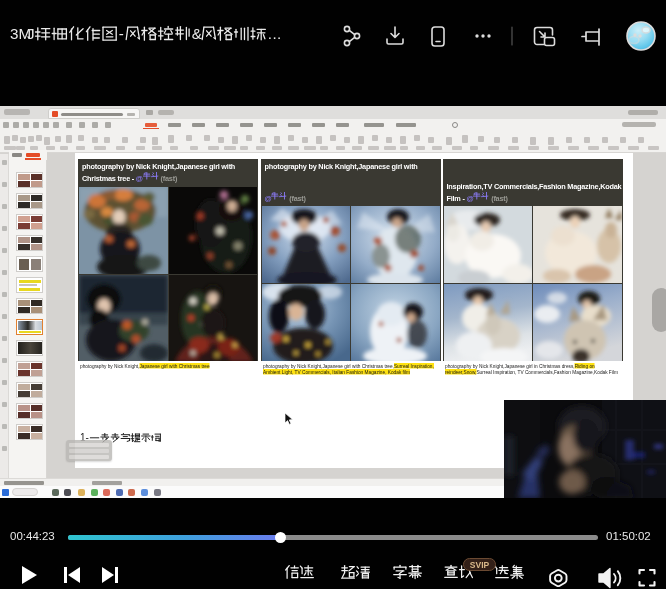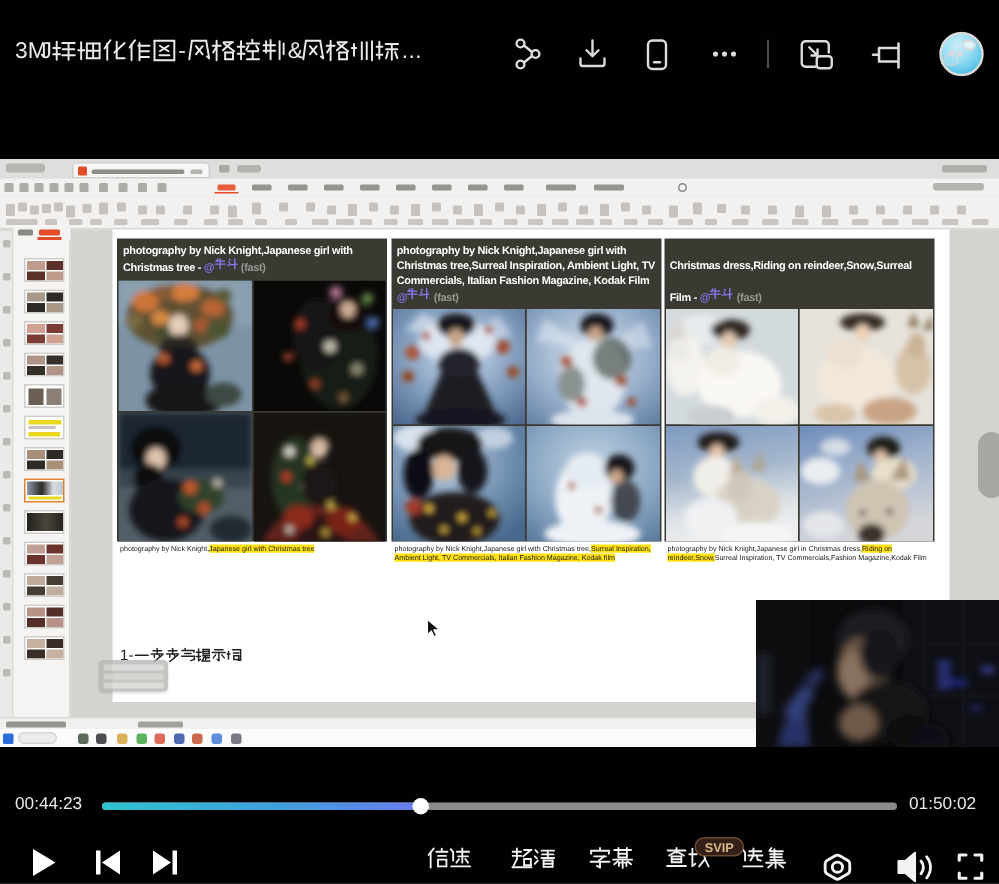--- a/index.html
+++ b/index.html
@@ -485,22 +485,20 @@
             <ellipse cx="60" cy="72" rx="11" ry="9" fill="#7a2416"></ellipse>
 <circle cx="52" cy="62" r="3" fill="#c8a848"></circle>
             <circle cx="66" cy="70" r="2.5" fill="#d0b050"></circle>
 <circle cx="24" cy="78" r="2.5" fill="#c8c0b0"></circle>
             <circle cx="48" cy="80" r="2.5" fill="#b89838"></circle>
 </g>
         </svg>
       </div>
       <div class="abs" style="left:260.5px;top:53px;width:180px;height:202px;background:#3a3932">
         <div class="abs" style="left:4px;top:3px;width:174px;font-weight:bold;font-size:7.3px;letter-spacing:-.22px;line-height:10px;color:#fff;white-space:nowrap">photography by Nick Knight,Japanese girl with</div>
-        <div class="abs" style="left:4px;top:13px;width:174px;font-weight:bold;font-size:7.3px;letter-spacing:-.22px;line-height:10px;color:#fff;white-space:nowrap">Christmas tree,Surreal Inspiration, Ambient Light, TV</div>
-        <div class="abs" style="left:4px;top:23px;width:174px;font-weight:bold;font-size:7.3px;letter-spacing:-.22px;line-height:10px;color:#fff;white-space:nowrap">Commercials, Italian Fashion Magazine, Kodak Film</div>
         <div class="abs" style="left:4px;top:33px;height:10px;font-weight:bold;font-size:7.3px;letter-spacing:-.22px;color:#fff;white-space:nowrap"><span style="color:#8a7af5">@</span><span style="display:inline-block;vertical-align:-1px"><svg width="16" height="9.5" viewBox="0 0 16 9.5" style="overflow:visible" xmlns="http://www.w3.org/2000/svg">
               <g stroke="#8a7af5" stroke-width="0.90" stroke-linecap="round" font-family="Liberation Sans, sans-serif">
                 <line x1="2.2" y1="0.6" x2="1.5" y2="2.2"></line>
                 <line x1="0.9" y1="2.1" x2="6.6" y2="2.1"></line>
                 <line x1="0.4" y1="4.1" x2="7.1" y2="4.1"></line>
                 <line x1="3.8" y1="0.4" x2="3.8" y2="7.1"></line>
                 <line x1="10.0" y1="0.8" x2="10.5" y2="1.6"></line>
                 <line x1="9.6" y1="2.6" x2="10.2" y2="3.6"></line>
                 <line x1="8.5" y1="4.7" x2="14.9" y2="4.1"></line>
                 <line x1="13.5" y1="0.4" x2="13.5" y2="7.1"></line>
@@ -616,21 +614,21 @@
 <ellipse cx="62" cy="28" rx="10" ry="9" fill="#16161a"></ellipse>
 <ellipse cx="60" cy="34" rx="4.5" ry="5" fill="#cfa88c"></ellipse>
 <ellipse cx="66" cy="50" rx="10" ry="14" fill="#2e2e34" opacity="0.8"></ellipse>
 <ellipse cx="44" cy="72" rx="32" ry="9" fill="#eef2f6"></ellipse>
 <circle cx="30" cy="40" r="2.5" fill="#b05838"></circle>
             <circle cx="48" cy="56" r="2.5" fill="#a85030"></circle>
 </g>
         </svg>
       </div>
       <div class="abs" style="left:442.5px;top:53px;width:180px;height:202px;background:#3a3932">
-        <div class="abs" style="left:4px;top:13px;width:174px;font-weight:bold;font-size:7.3px;letter-spacing:-.22px;line-height:10px;color:#fff;white-space:nowrap">Christmas dress,Riding on reindeer,Snow,Surreal</div>
+        <div class="abs" style="left:4px;top:23px;width:174px;font-weight:bold;font-size:7.3px;letter-spacing:-.22px;line-height:10px;color:#fff;white-space:nowrap">Inspiration,TV Commercials,Fashion Magazine,Kodak</div>
         <div class="abs" style="left:4px;top:33px;height:10px;font-weight:bold;font-size:7.3px;letter-spacing:-.22px;color:#fff;white-space:nowrap">Film - <span style="color:#8a7af5">@</span><span style="display:inline-block;vertical-align:-1px"><svg width="16" height="9.5" viewBox="0 0 16 9.5" style="overflow:visible" xmlns="http://www.w3.org/2000/svg">
               <g stroke="#8a7af5" stroke-width="0.90" stroke-linecap="round" font-family="Liberation Sans, sans-serif">
                 <line x1="2.2" y1="0.6" x2="1.5" y2="2.2"></line>
                 <line x1="0.9" y1="2.1" x2="6.6" y2="2.1"></line>
                 <line x1="0.4" y1="4.1" x2="7.1" y2="4.1"></line>
                 <line x1="3.8" y1="0.4" x2="3.8" y2="7.1"></line>
                 <line x1="10.0" y1="0.8" x2="10.5" y2="1.6"></line>
                 <line x1="9.6" y1="2.6" x2="10.2" y2="3.6"></line>
                 <line x1="8.5" y1="4.7" x2="14.9" y2="4.1"></line>
                 <line x1="13.5" y1="0.4" x2="13.5" y2="7.1"></line>

